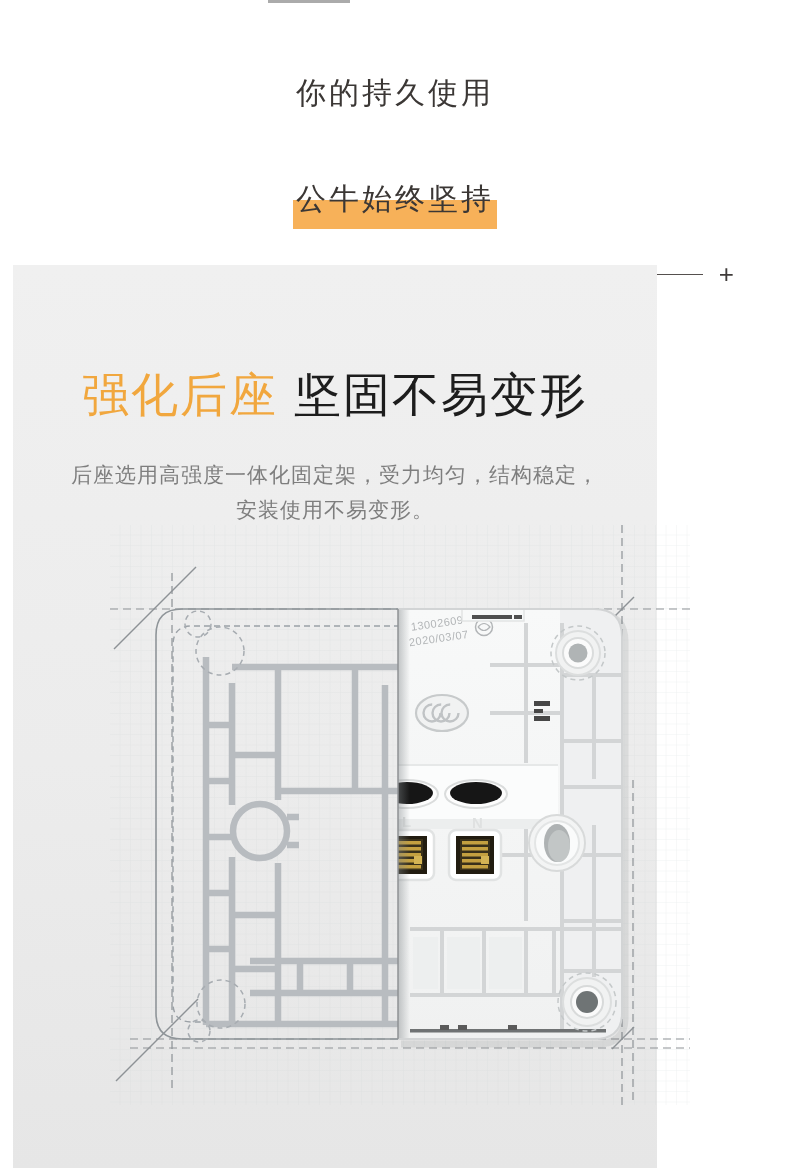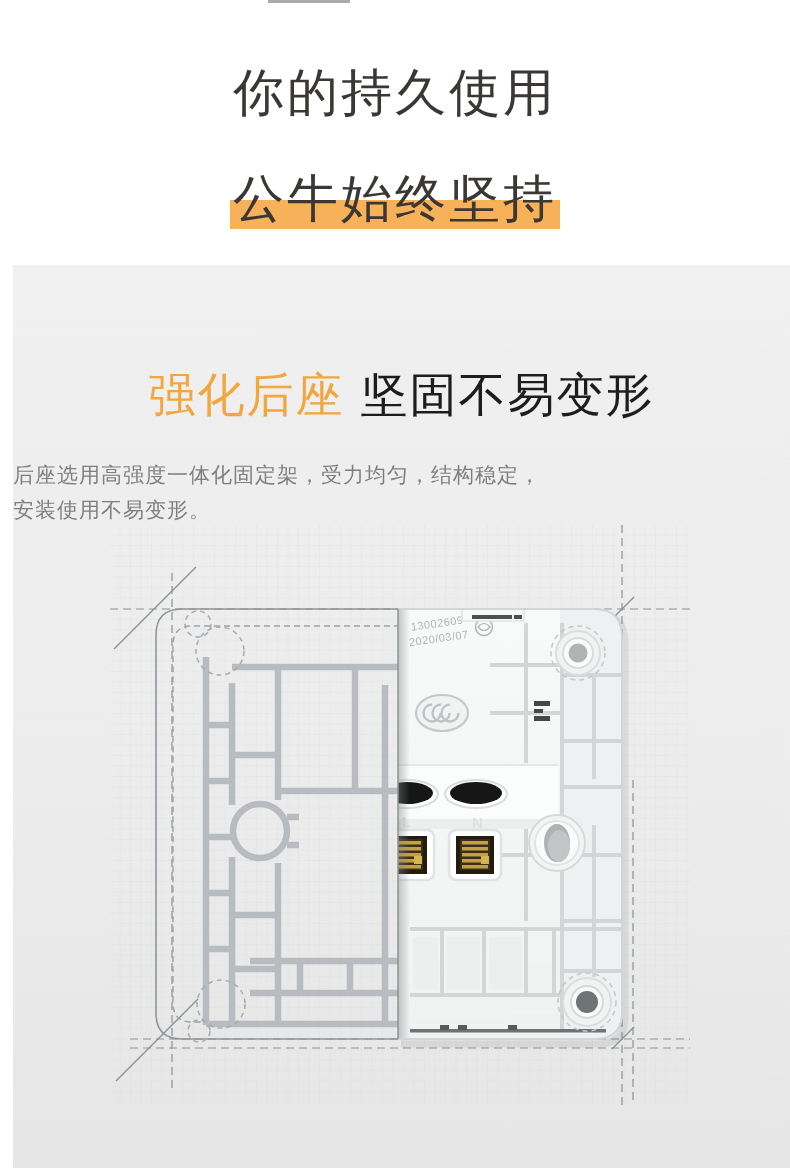--- a/index.html
+++ b/index.html
@@ -14,38 +14,38 @@
   *{margin:0;padding:0;box-sizing:border-box;}
   html,body{width:790px;height:1168px;overflow:hidden;background:#ffffff;
     font-family:"Liberation Sans","DejaVu Sans",sans-serif;}
   .page{position:relative;width:790px;height:1168px;background:#ffffff;}
 
   .top-artifact{position:absolute;left:268px;top:0;width:82px;height:3px;
     background:#9c9c9c;opacity:.85;}
 
   
   .hero{padding-top:68px;text-align:center;color:var(--heading-dark);}
-  .hero-line{font-size:51px;line-height:50px;font-weight:300;letter-spacing:3px;}
+  .hero-line{font-size:30px;line-height:50px;font-weight:300;letter-spacing:3px;}
   .hero-line2{margin-top:12px;position:relative;z-index:0;}
   .hl-wrap{position:relative;display:inline-block;margin-top:44px;}
   .hl-bar{position:absolute;left:-3px;right:-3px;bottom:-5px;height:29px;
     background:var(--highlight-amber);z-index:-1;}
 
   
   .divider{margin-top:36px;display:flex;align-items:center;padding:0 56px;
     color:#3f3b3a;font-size:26px;font-weight:300;height:28px;}
   .divider .rule{flex:1;border-top:1.5px solid var(--divider-gray);margin:0 16px;height:0;}
 
   
-  .panel{position:absolute;left:13px;top:265px;width:777px;height:903px;
+  .panel{position:absolute;left:13px;top:265px;width:644px;height:903px;
     background:linear-gradient(180deg,var(--panel-top) 0%,#ECECEC 55%,var(--panel-bottom) 100%);}
   .feature-title{padding-top:102px;text-align:center;font-size:47px;line-height:56px;
     font-weight:400;letter-spacing:2px;color:#1d1d1d;}
   .feature-title .accent{color:var(--accent-orange);margin-right:16px;}
-  .feature-desc{margin-top:34px;font-size:21px;line-height:35px;
+  .feature-desc{margin-top:34px;text-align:center;font-size:21px;line-height:35px;
     color:var(--body-gray);letter-spacing:1px;}
 
   .illustration{position:absolute;left:97px;top:260px;width:580px;height:580px;}
   svg{display:block;}
   .stamp{font-size:11px;letter-spacing:.5px;}
   .emboss{font-size:15px;font-weight:bold;letter-spacing:1px;}
 </style>
 </head>
 <body>
 

